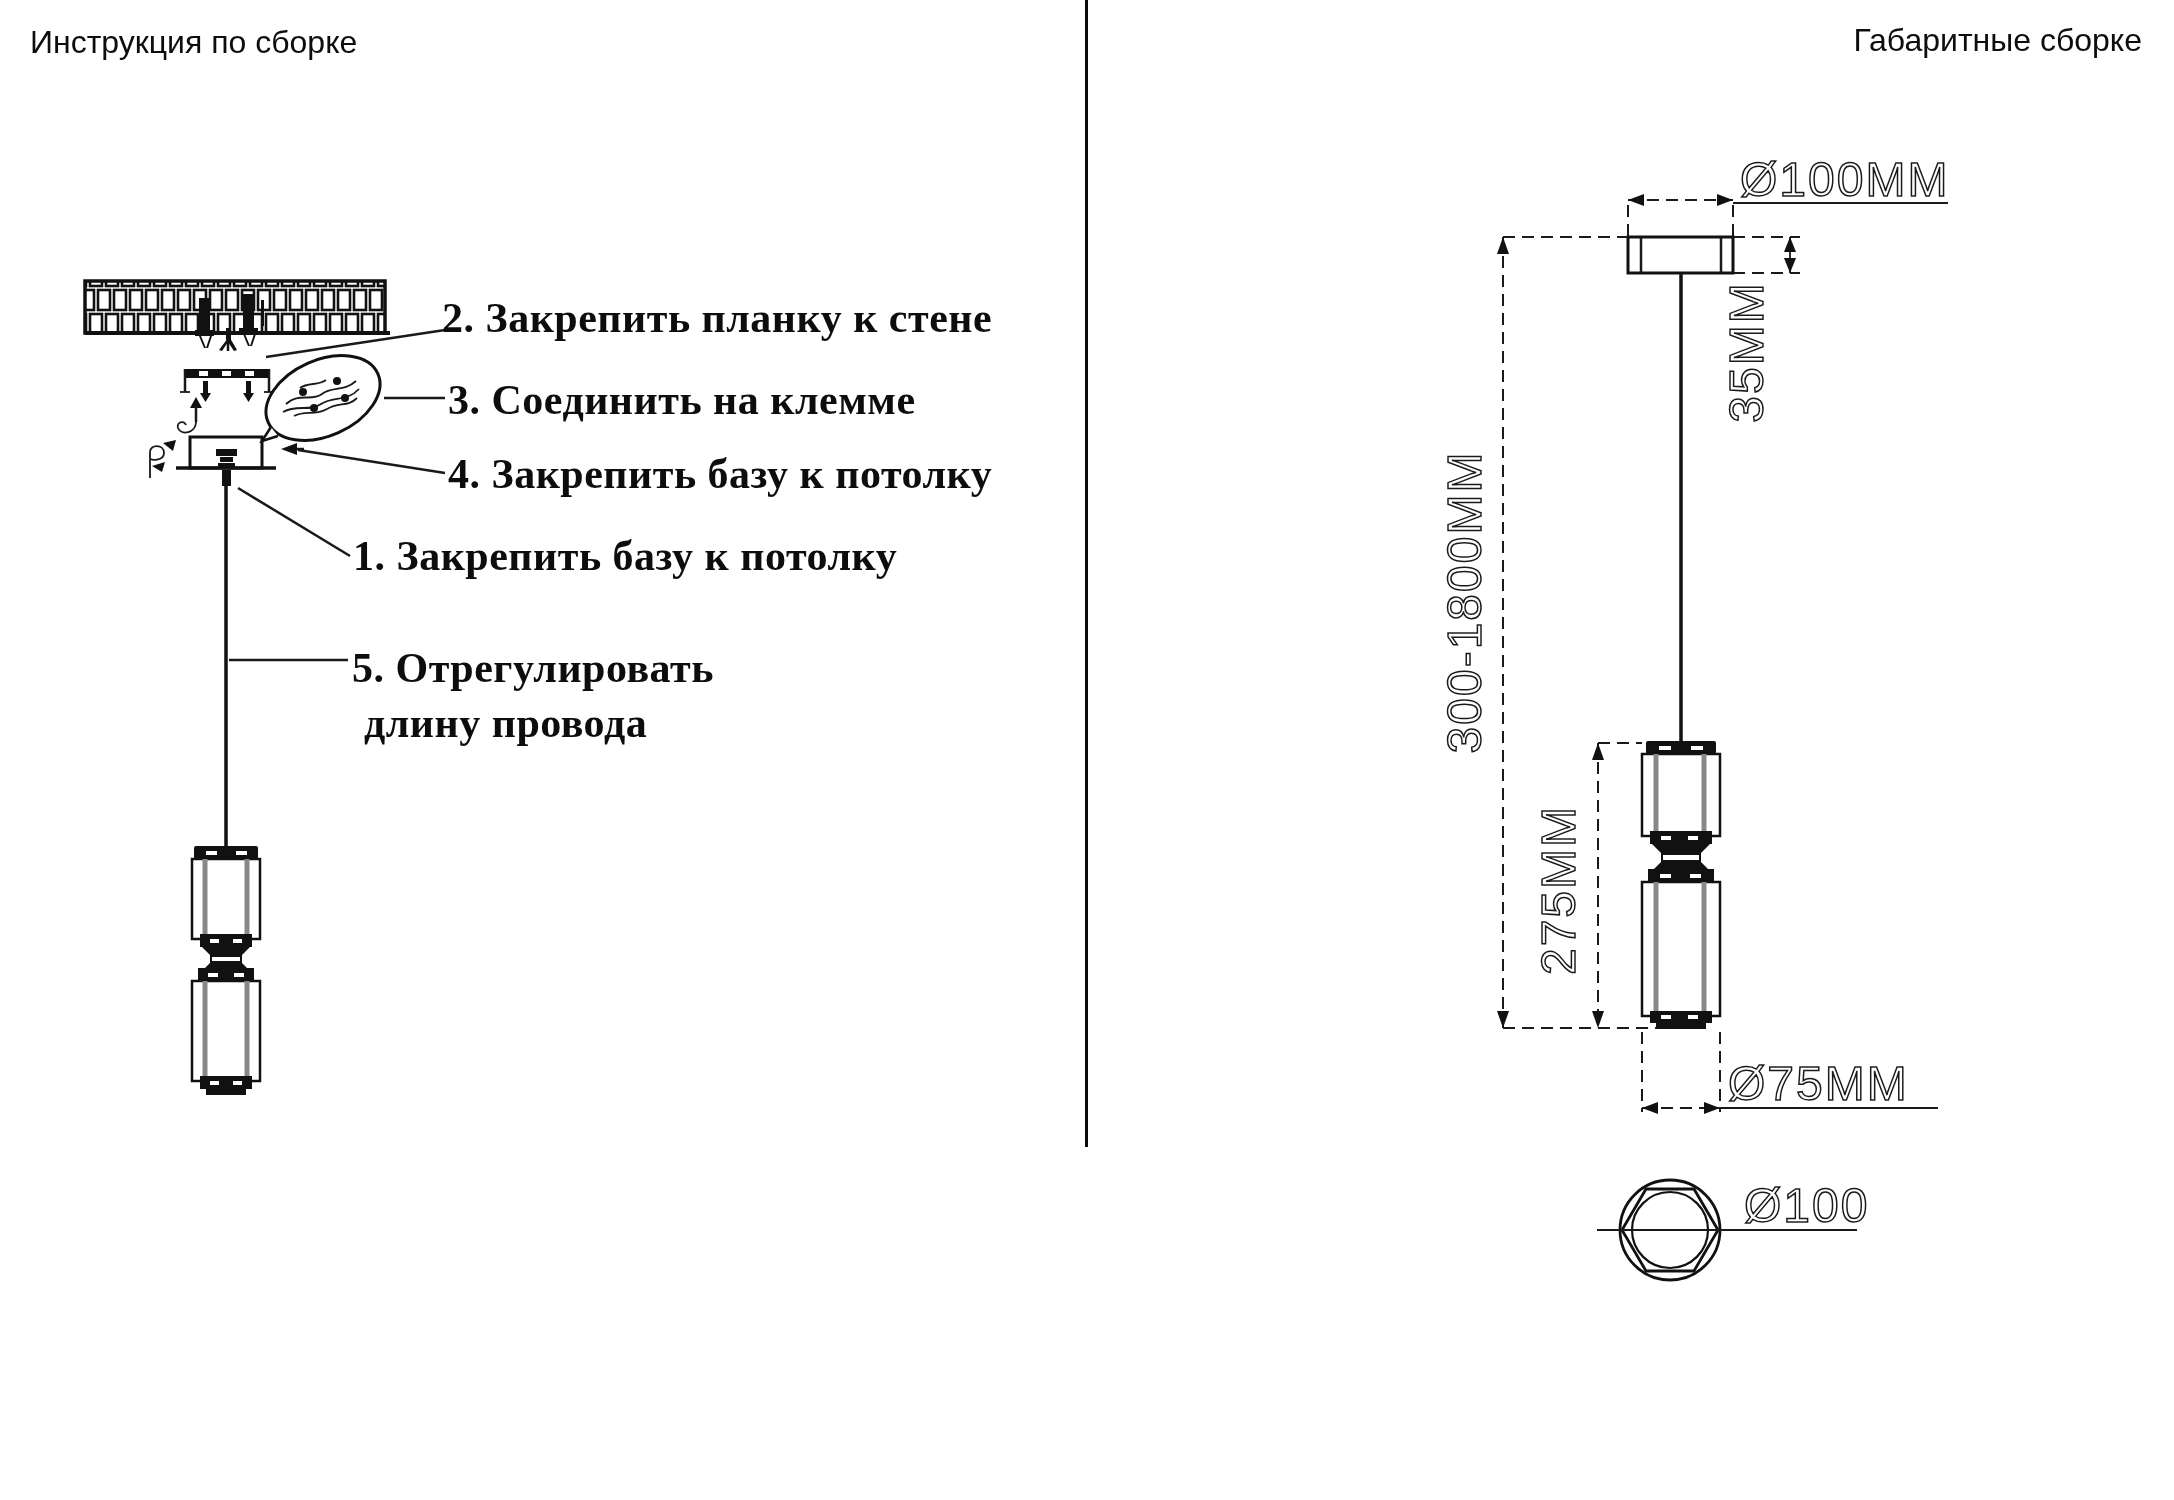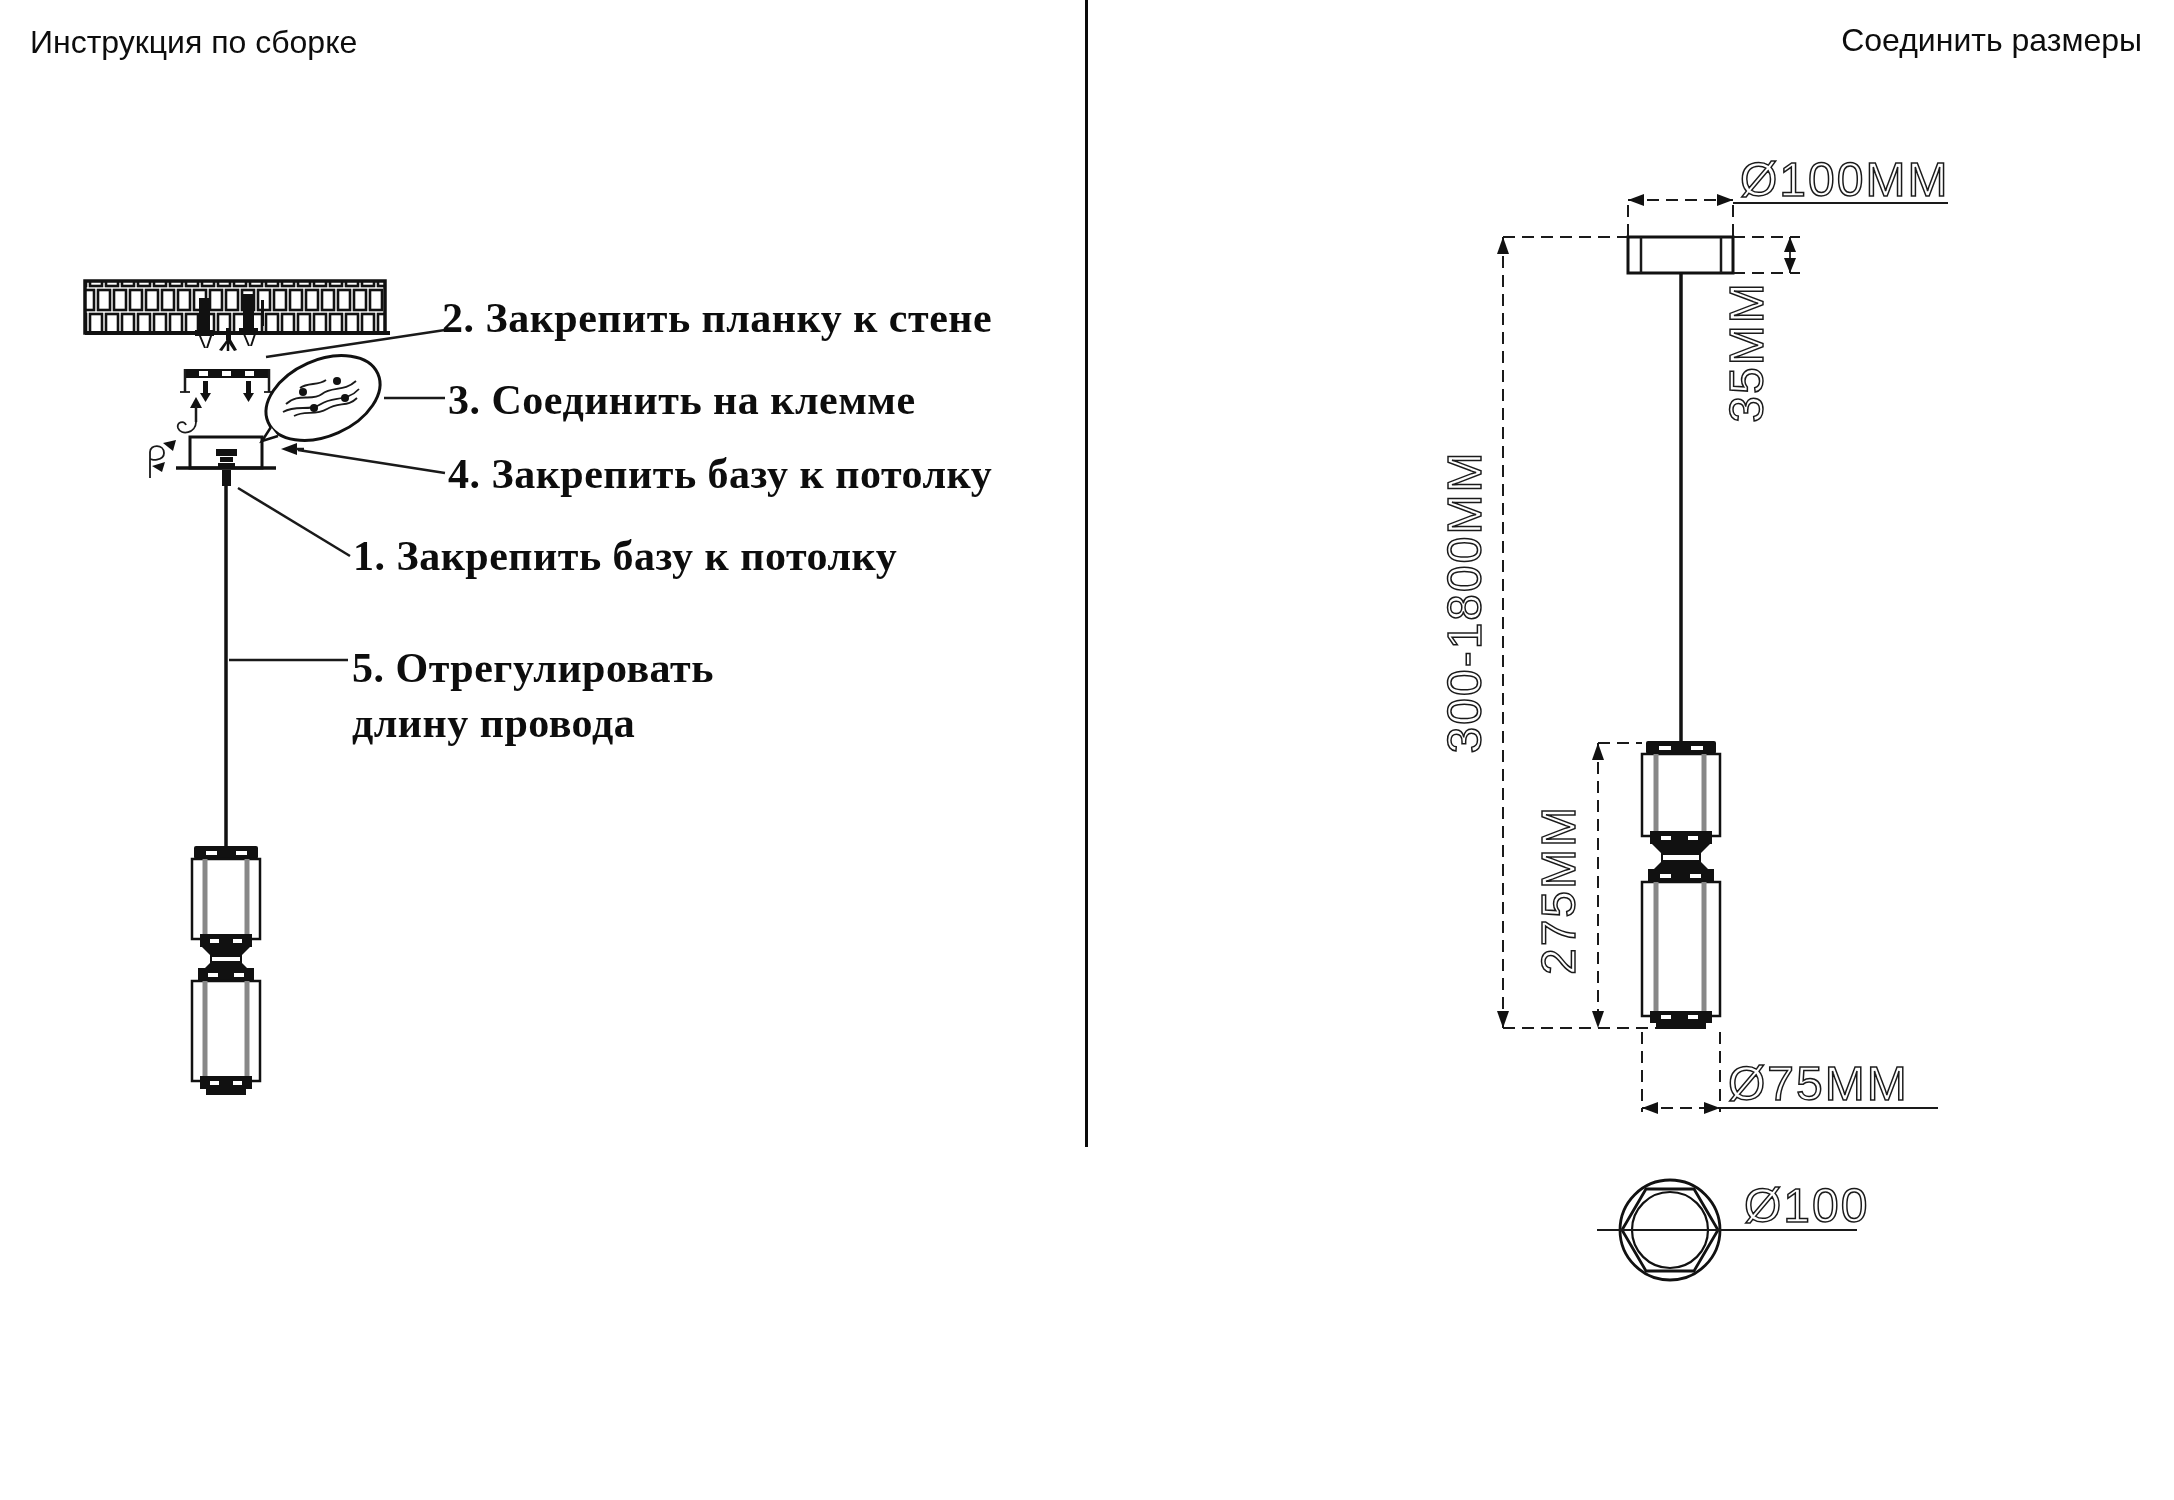--- a/index.html
+++ b/index.html
@@ -10,38 +10,38 @@
   .title-right{right:32px;top:22px;}
   .divider{position:absolute;left:1085px;top:0;width:3px;height:1147px;background:#0a0a0a;}
   .art{position:absolute;left:0;top:0;}
   .step{position:absolute;font-family:"Liberation Serif",serif;font-weight:700;
         font-size:42px;color:#0d0d0d;white-space:nowrap;letter-spacing:0.5px;}
   .step2{left:442px;top:294px;}
   .step3{left:448px;top:376px;}
   .step4{left:448px;top:450px;}
   .step1{left:353px;top:532px;}
   .step5a{left:352px;top:644px;}
-  .step5b{left:352px;top:699px;}
+  .step5b{left:364px;top:699px;}
   .footer{position:absolute;left:0;top:1422px;width:2174px;text-align:center;
           font-size:34px;color:#0d0d0d;}
   svg .ln{stroke:#1a1a1a;stroke-width:2.5;fill:none;}
   svg .thin{stroke:#1a1a1a;stroke-width:1.8;fill:none;}
   svg .dash{stroke:#1a1a1a;stroke-width:2;fill:none;stroke-dasharray:12 7;}
   svg .blk{fill:#111;stroke:none;}
   svg .wht{fill:#fff;stroke:none;}
   svg .dimtxt{font-family:"Liberation Sans",sans-serif;font-size:48px;
               fill:#ffffff;stroke:#1a1a1a;stroke-width:1.5px;letter-spacing:2px;}
 </style>
 </head>
 <body>
 
 <div class="page">
 
   <div class="title title-left">Инструкция по сборке</div>
-  <div class="title title-right">Соединить размеры</div>
+  <div class="title title-right">Габаритные сборке</div>
   <div class="divider"></div>
 
   <svg class="art" width="2174" height="1500" viewBox="0 0 2174 1500">
     <defs>
       <pattern id="bricks" width="32" height="48" patternUnits="userSpaceOnUse">
         <rect x="0" y="0" width="32" height="48" fill="#fff"></rect>
         <rect x="2" y="2" width="12" height="20" fill="#fff" stroke="#111" stroke-width="2.6"></rect>
         <rect x="18" y="2" width="12" height="20" fill="#fff" stroke="#111" stroke-width="2.6"></rect>
         <rect x="-6" y="26" width="12" height="20" fill="#fff" stroke="#111" stroke-width="2.6"></rect>
         <rect x="10" y="26" width="12" height="20" fill="#fff" stroke="#111" stroke-width="2.6"></rect>

